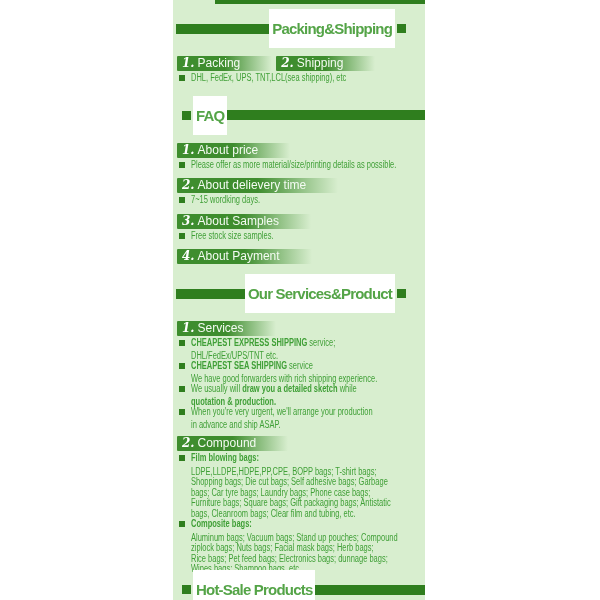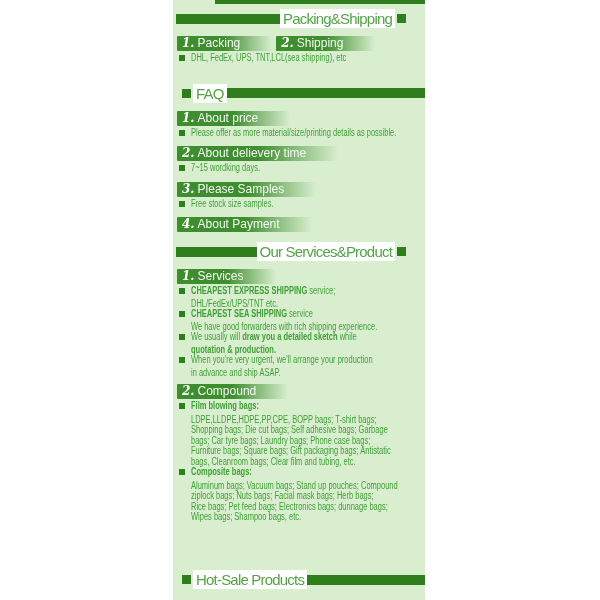--- a/index.html
+++ b/index.html
@@ -3,30 +3,30 @@
 <meta charset="utf-8">
 <style>
   html,body{margin:0;padding:0;}
   .page{position:relative;width:600px;height:600px;background:var(--page-bg,#fff);
         font-family:"Liberation Sans",sans-serif;overflow:hidden;}
   .column{position:absolute;left:173px;top:0;width:252px;height:600px;
           background:var(--panel-bg,#d8eecf);overflow:hidden;}
   .top-strip{position:absolute;top:0;left:42px;right:0;height:4px;background:var(--dark,#2f7e1e);}
   .flow{position:relative;padding-top:9px;}
   section{display:block;}
-  .flow section + section{margin-top:20px;}
+  .flow section + section{margin-top:12px;}
   .flow section:nth-of-type(3){margin-top:10px;}
 
   
   .hdr{display:flex;align-items:center;}
   .hdr.bar-left{padding:0 19px 0 3px;}
   .hdr.bar-right{padding:0 0 0 9px;}
   .hbar{flex:1 1 auto;height:10px;background:var(--dark,#2f7e1e);}
   .hlabel{background:var(--heading-bg,#fff);color:var(--heading,#54a447);font-size:15px;
-          letter-spacing:-0.8px;line-height:19px;padding:0 3px;white-space:nowrap;flex:0 0 auto;}
+          letter-spacing:-0.8px;line-height:19px;padding:10px 3px;white-space:nowrap;flex:0 0 auto;font-weight:bold;}
   .hsq{width:9px;height:9px;background:var(--dark,#2f7e1e);flex:0 0 auto;}
   .hdr.bar-left .hsq{margin-left:2px;}
   .hdr.bar-right .hsq{margin-right:2px;}
   .footer-hdr{position:absolute;left:0;right:0;top:570px;padding-left:3px;}
 
   
   .pill{display:inline-flex;align-items:baseline;height:15px;margin:8px 0 0 4px;
         padding:0 32px 0 5px;border-radius:1px;
         background:linear-gradient(90deg,var(--pill,#3e8d2e) 0%,var(--pill,#3e8d2e) 50%,transparent 100%);}
   .pill-num{font-family:"DejaVu Serif",serif;font-style:italic;font-weight:700;
@@ -76,21 +76,21 @@
             <div class="bsq"></div>
             <span class="tl">Please offer as more material/size/printing details as possible.</span>
           </div><div class="pill">
             <span class="pill-num">2.</span>
             <span class="pill-label">About delievery time</span>
           </div><div class="bullet row">
             <div class="bsq"></div>
             <span class="tl">7~15 wordking days.</span>
           </div><div class="pill">
             <span class="pill-num">3.</span>
-            <span class="pill-label">Please Samples</span>
+            <span class="pill-label">About Samples</span>
           </div><div class="bullet row">
             <div class="bsq"></div>
             <span class="tl">Free stock size samples.</span>
           </div><div class="pill">
             <span class="pill-num">4.</span>
             <span class="pill-label">About Payment</span>
           </div></section>
         <section><div class="hdr bar-left">
             <div class="hbar"></div>
             <div class="hlabel">Our Services&amp;Product</div>

